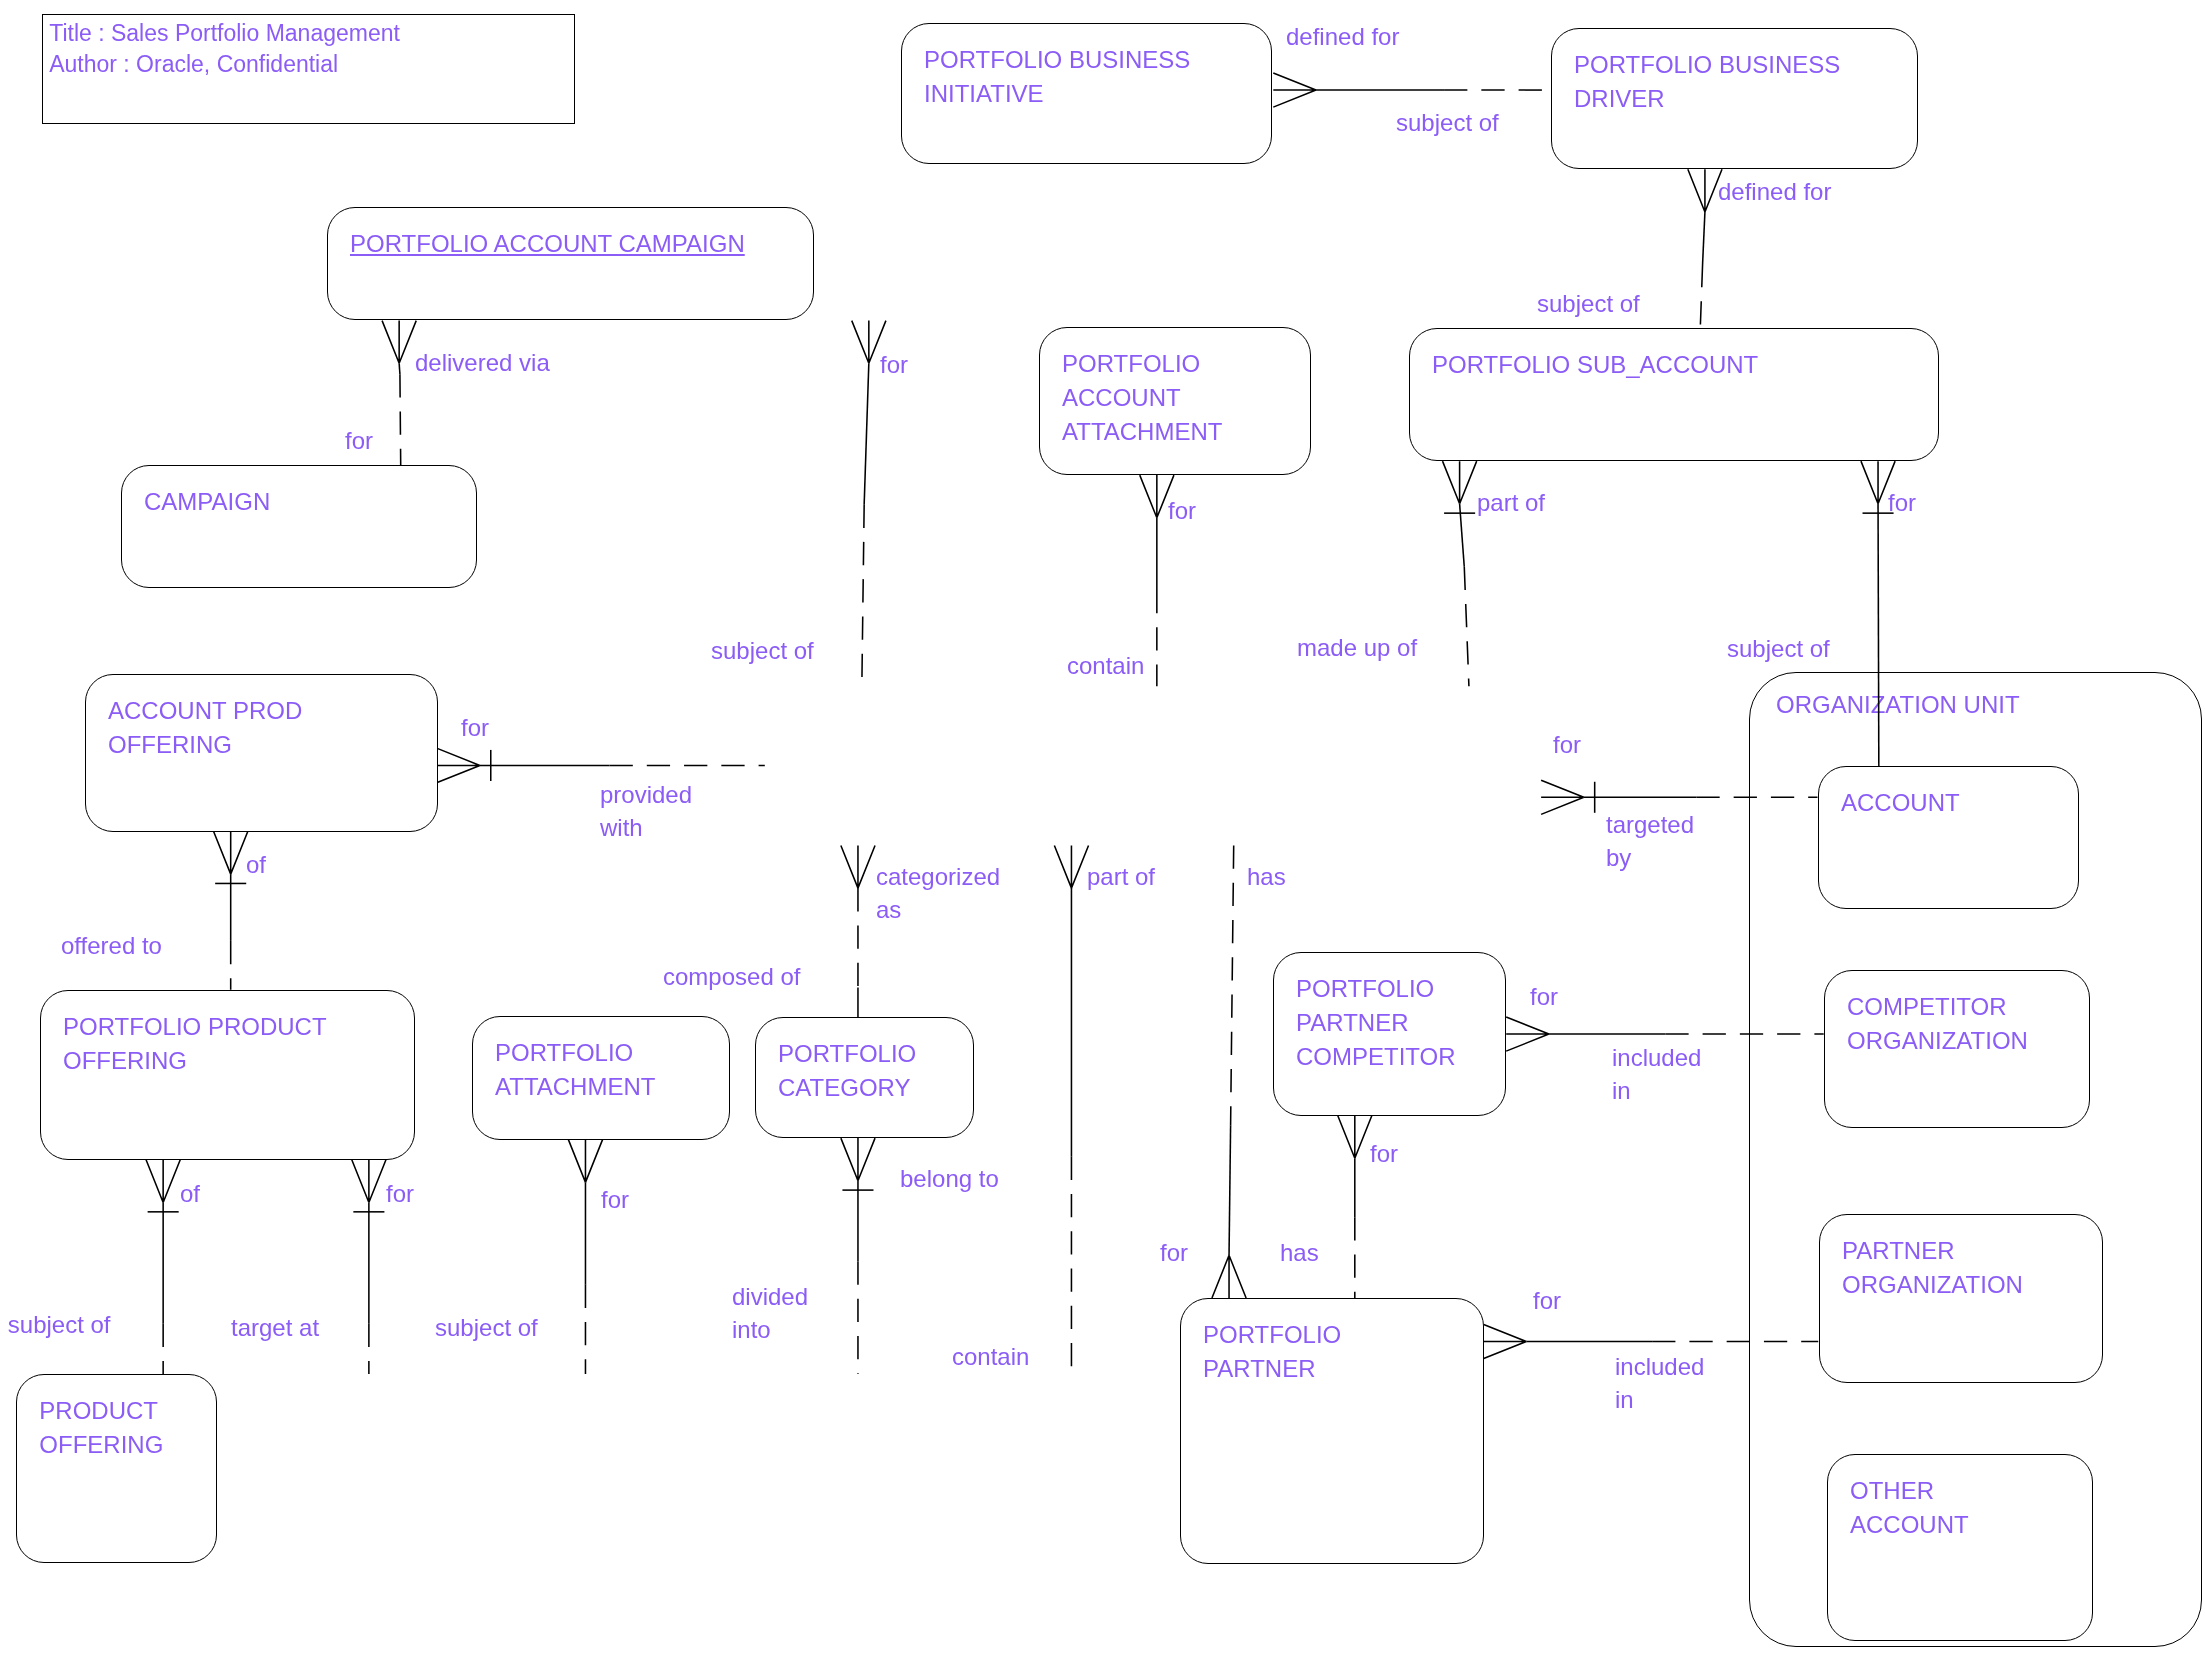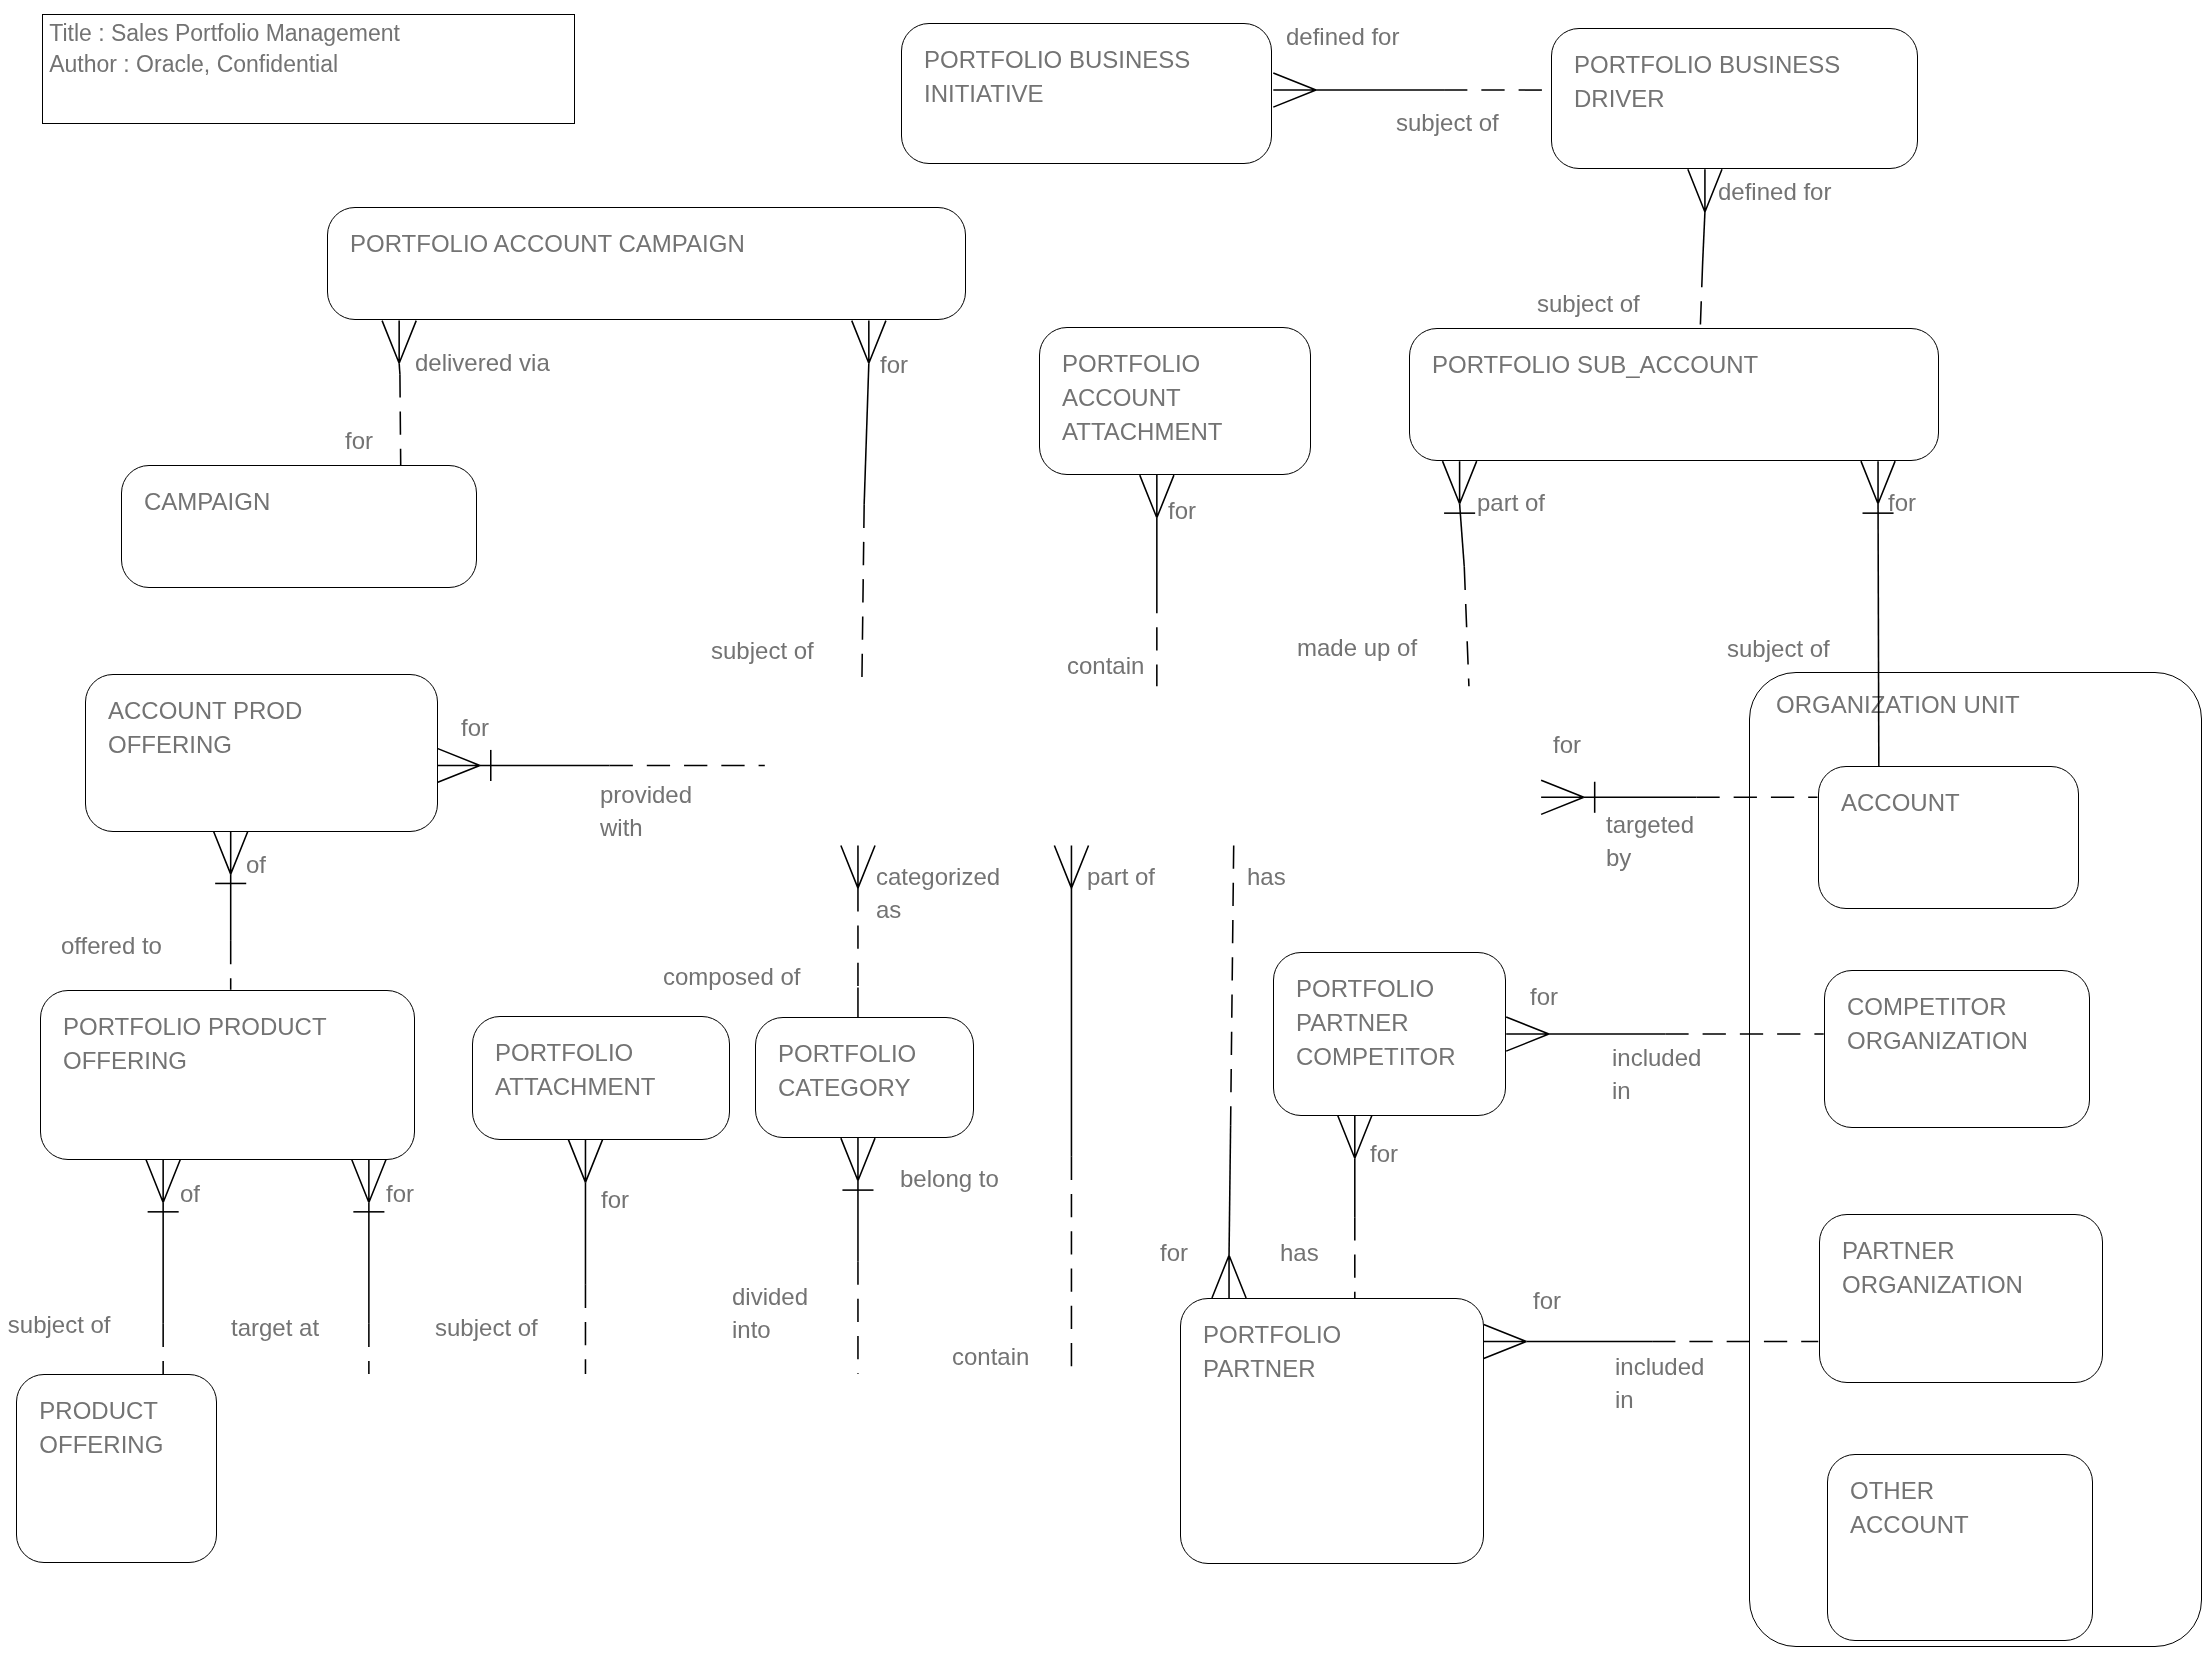--- a/index.html
+++ b/index.html
@@ -1,21 +1,21 @@
 <!DOCTYPE html>
 <html style="font-size:12.4px"><head>
 <meta charset="utf-8">
 <style>
   html,body{margin:0;padding:0;background:#ffffff;}
   #canvas{
     position:relative;
     width:2205px;height:1659px;
     background:#ffffff;
     font-family:"Liberation Sans", sans-serif;
-    color:#737373;
+    color:#8b5cf6;
     overflow:hidden;
   }
   .entity{
     position:absolute;
     box-sizing:border-box;
     border:1.6px solid #000;
     border-radius:28px;
     background:#ffffff;
     padding:18.6px 0 0 22px;
     font-size:24px;
@@ -58,21 +58,21 @@
       <span>Author : Oracle, Confidential</span>
     </div>
     <div class="entity" style="left: 901px; top: 23px; width: 371px; height: 141px;">
       <span>PORTFOLIO BUSINESS</span>
       <span>INITIATIVE</span>
     </div>
     <div class="entity" style="left: 1551px; top: 28px; width: 367px; height: 141px;">
       <span>PORTFOLIO BUSINESS</span>
       <span>DRIVER</span>
     </div>
-    <div class="entity" style="left: 327px; top: 207px; width: 639px; height: 113px;">
+    <div class="entity" style="left: 327px; top: 207px; width: 487px; height: 113px; text-decoration: underline;">
       <span>PORTFOLIO ACCOUNT CAMPAIGN</span>
     </div>
     <div class="entity" style="left: 1039px; top: 327px; width: 272px; height: 148px;">
       <span>PORTFOLIO</span>
       <span>ACCOUNT</span>
       <span>ATTACHMENT</span>
     </div>
     <div class="entity" style="left: 1409px; top: 328px; width: 530px; height: 133px;">
       <span>PORTFOLIO SUB_ACCOUNT</span>
     </div>

